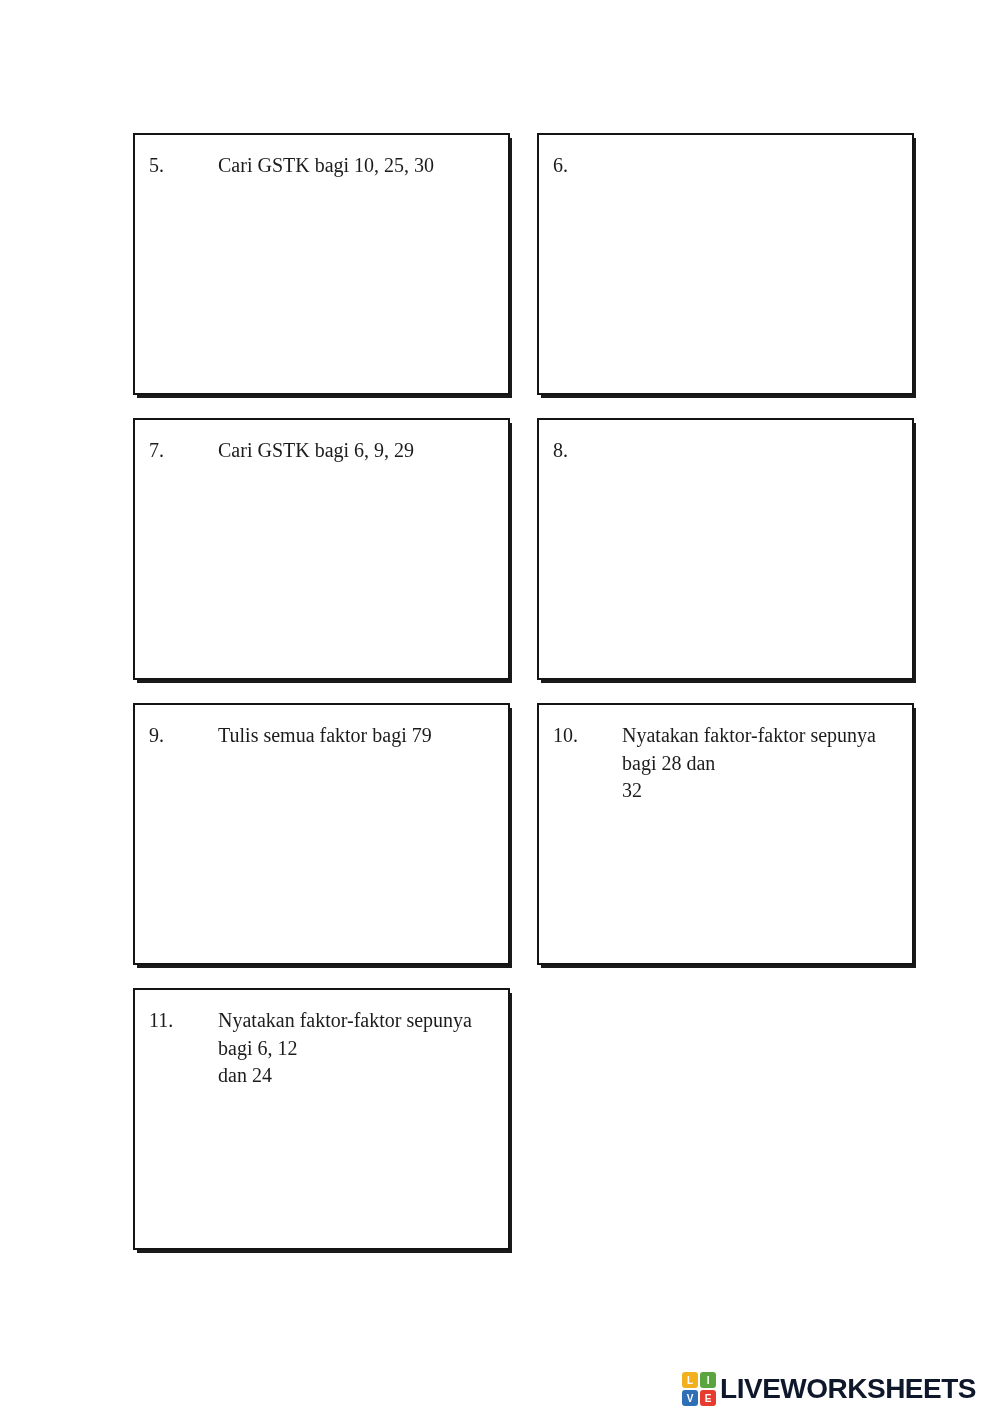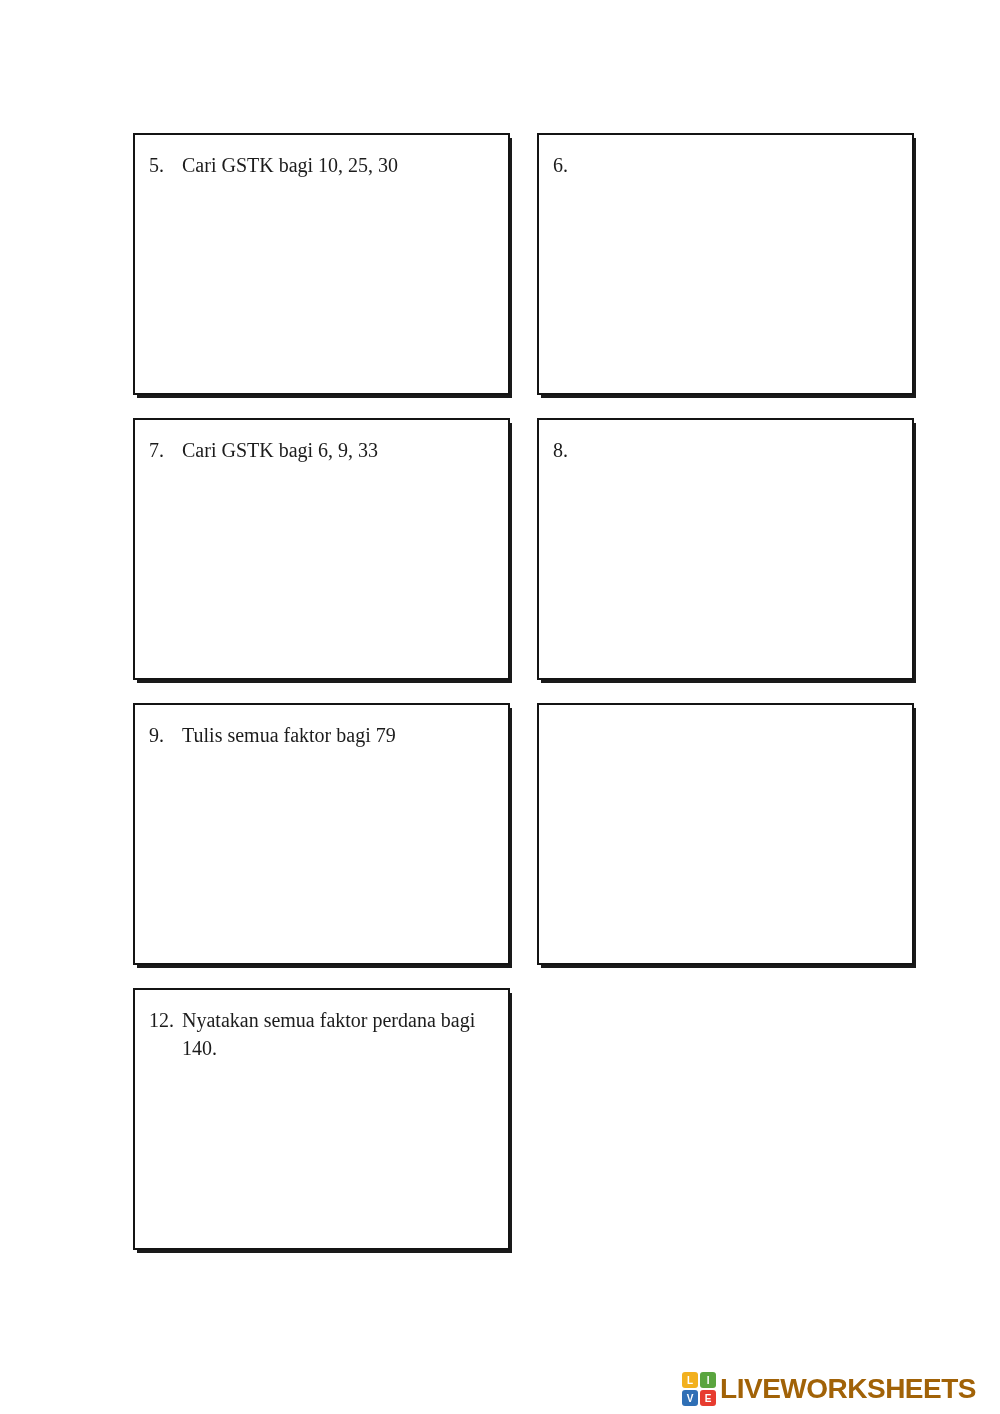--- a/index.html
+++ b/index.html
@@ -42,20 +42,21 @@
     line-height: 1.38;
     color: #1c1c1c;
   }
   .question-number {
     flex: 0 0 33px;
     padding-left: 2px;
   }
   .question-text {
     white-space: pre-line;
     flex: 1 1 auto;
+    margin-left: 36px;
   }
   .answer-area {
     flex: 1 1 auto;
     cursor: text;
   }
 
   
   .footer-brand {
     position: absolute;
     right: 24px;
@@ -106,56 +107,62 @@
   <div class="question-card">
     <div class="question-row">
       <span class="question-number">6.</span>
     </div>
     <div class="answer-area"></div>
   </div>
 
   <div class="question-card">
     <div class="question-row">
       <span class="question-number">7.</span>
-      <span class="question-text">Cari GSTK bagi 6, 9, 33</span>
+      <span class="question-text">Cari GSTK bagi 6, 9, 29</span>
     </div>
     <div class="answer-area"></div>
   </div>
 
   <div class="question-card">
     <div class="question-row">
       <span class="question-number">8.</span>
     </div>
     <div class="answer-area"></div>
   </div>
 
   <div class="question-card">
     <div class="question-row">
       <span class="question-number">9.</span>
       <span class="question-text">Tulis semua faktor bagi 79</span>
     </div>
     <div class="answer-area"></div>
   </div>
 
-
   <div class="question-card">
+    <div class="question-row">
+      <span class="question-number">10.</span>
+      <span class="question-text">Nyatakan faktor-faktor sepunya bagi 28 dan
+32</span>
+    </div>
     <div class="answer-area"></div>
   </div>
 
   <div class="question-card">
     <div class="question-row">
-      <span class="question-number">12.</span>
-      <span class="question-text">Nyatakan semua faktor perdana bagi 140.</span>
+      <span class="question-number">11.</span>
+      <span class="question-text">Nyatakan faktor-faktor sepunya bagi 6, 12
+dan 24</span>
     </div>
     <div class="answer-area"></div>
   </div>
+
 
 </div>
 
 <a class="footer-brand" href="#">
   <span class="logo-icon">
     <span class="logo-tile" style="background-color: rgb(242, 176, 30);">L</span>
     <span class="logo-tile" style="background-color: rgb(90, 165, 63);">I</span>
     <span class="logo-tile" style="background-color: rgb(47, 111, 181);">V</span>
     <span class="logo-tile" style="background-color: rgb(231, 59, 47);">E</span>
   </span>
-  <span class="brand-wordmark" style="color: #a16207;">LIVEWORKSHEETS</span>
+  <span class="brand-wordmark" style="color: #0f172a;">LIVEWORKSHEETS</span>
 </a>
 
 </body></html>

